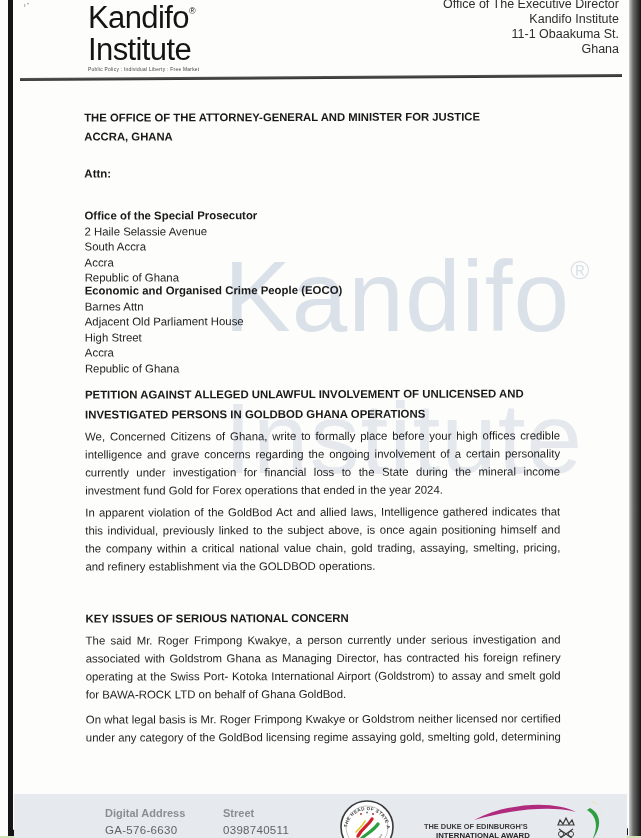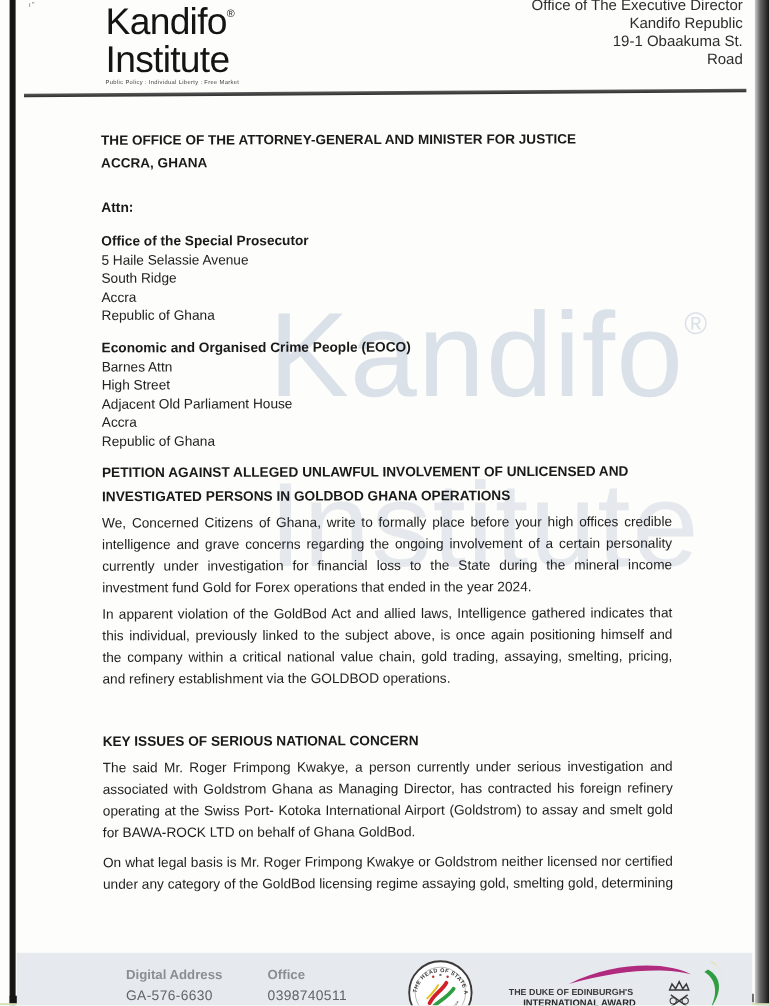--- a/index.html
+++ b/index.html
@@ -31,21 +31,21 @@
   .wm1{top:246px;opacity:0.52;}
   .wm2{top:388px;opacity:0.36;}
   .wm .wm-reg{font-size:26px;vertical-align:52px;}
 
   
   .content{position:absolute;left:0;top:0;width:100%;height:100%;z-index:1;transform:rotate(-0.15deg);}
   .blk{position:absolute;left:85px;width:475px;}
   .bold{font-weight:bold;color:#191919;}
   .recipient-title{top:108px;font-size:11.3px;line-height:19px;}
   .attn{top:167px;font-size:11.5px;}
-  .addr1{top:194px;}
+  .addr1{top:208px;}
   .addr2{top:283px;}
   .addr-title{font-size:11.4px;line-height:15.5px;}
   .addr-line{font-size:11.4px;line-height:15.5px;color:#222;}
   .subject{top:384px;font-size:11.4px;line-height:20px;}
   .para{font-size:11.4px;line-height:18px;text-align:justify;color:#1f1f1f;}
   .p1{top:427px;}
   .p2{top:503px;}
   .key-heading{top:612px;font-size:11.4px;}
   .p3{top:631px;}
   .p4{top:710px;text-align-last:justify;}
@@ -72,52 +72,52 @@
   <div class="corner-artifact">ı"</div>
 
   <div class="logo">
     <div class="logo-line"><span>Kandifo</span><span class="logo-reg">®</span></div>
     <div class="logo-line second">Institute</div>
     <div class="logo-tagline">Public Policy : Individual Liberty : Free Market</div>
   </div>
 
   <div class="hdr-address">
     <div>Office of The Executive Director</div>
-    <div>Kandifo Republic</div>
-    <div>19-1 Obaakuma St.</div>
-    <div>Road</div>
+    <div>Kandifo Institute</div>
+    <div>11-1 Obaakuma St.</div>
+    <div>Ghana</div>
   </div>
 
   <div class="hdr-rule"></div>
 
   <div class="wm wm1"><span>Kandifo</span><span class="wm-reg">®</span></div>
   <div class="wm wm2">Institute</div>
 
   <div class="content">
 
     <div class="blk recipient-title bold">
       <div>THE OFFICE OF THE ATTORNEY-GENERAL AND MINISTER FOR JUSTICE</div>
       <div>ACCRA, GHANA</div>
     </div>
 
     <div class="blk attn bold">Attn:</div>
 
     <div class="blk addr1">
       <div class="addr-title bold">Office of the Special Prosecutor</div>
-      <div class="addr-line">5 Haile Selassie Avenue</div>
-      <div class="addr-line">South Ridge</div>
+      <div class="addr-line">2 Haile Selassie Avenue</div>
+      <div class="addr-line">South Accra</div>
       <div class="addr-line">Accra</div>
       <div class="addr-line">Republic of Ghana</div>
     </div>
 
     <div class="blk addr2">
       <div class="addr-title bold">Economic and Organised Crime People (EOCO)</div>
       <div class="addr-line">Barnes Attn</div>
+      <div class="addr-line">Adjacent Old Parliament House</div>
       <div class="addr-line">High Street</div>
-      <div class="addr-line">Adjacent Old Parliament House</div>
       <div class="addr-line">Accra</div>
       <div class="addr-line">Republic of Ghana</div>
     </div>
 
     <div class="blk subject bold">
       <div>PETITION AGAINST ALLEGED UNLAWFUL INVOLVEMENT OF UNLICENSED AND</div>
       <div>INVESTIGATED PERSONS IN GOLDBOD GHANA OPERATIONS</div>
     </div>
 
     <div class="blk para p1">We, Concerned Citizens of Ghana, write to formally place before your high offices credible intelligence and grave concerns regarding the ongoing involvement of a certain personality currently under investigation for financial loss to the State during the mineral income investment fund Gold for Forex operations that ended in the year 2024.</div>
@@ -128,21 +128,21 @@
     <div class="blk para p3">The said Mr. Roger Frimpong Kwakye, a person currently under serious investigation and associated with Goldstrom Ghana as Managing Director, has contracted his foreign refinery operating at the Swiss Port- Kotoka International Airport (Goldstrom) to assay and smelt gold for BAWA-ROCK LTD on behalf of Ghana GoldBod.</div>
     <div class="blk para p4">On what legal basis is Mr. Roger Frimpong Kwakye or Goldstrom neither licensed nor certified under any category of the GoldBod licensing regime assaying gold, smelting gold, determining</div>
   </div>
 
   <div class="footer-box">
     <div class="f-col col1">
       <div class="f-label">Digital Address</div>
       <div class="f-value">GA-576-6630</div>
     </div>
     <div class="f-col col2">
-      <div class="f-label">Office</div>
+      <div class="f-label">Street</div>
       <div class="f-value">0398740511</div>
     </div>
 
     <svg class="seal" viewBox="0 0 56 56">
       <circle cx="28" cy="28" r="26" fill="#ffffff" stroke="#3a3a3a" stroke-width="1.6"></circle>
       <circle cx="28" cy="28" r="21" fill="none" stroke="#8a8a8a" stroke-width="0.5"></circle>
       <defs>
         <path id="sealArcTop" d="M 8 31 A 20 20 0 0 1 48 31"></path>
         <path id="sealArcBottom" d="M 11 33 A 18.5 18.5 0 0 0 45 33"></path>
       </defs>

